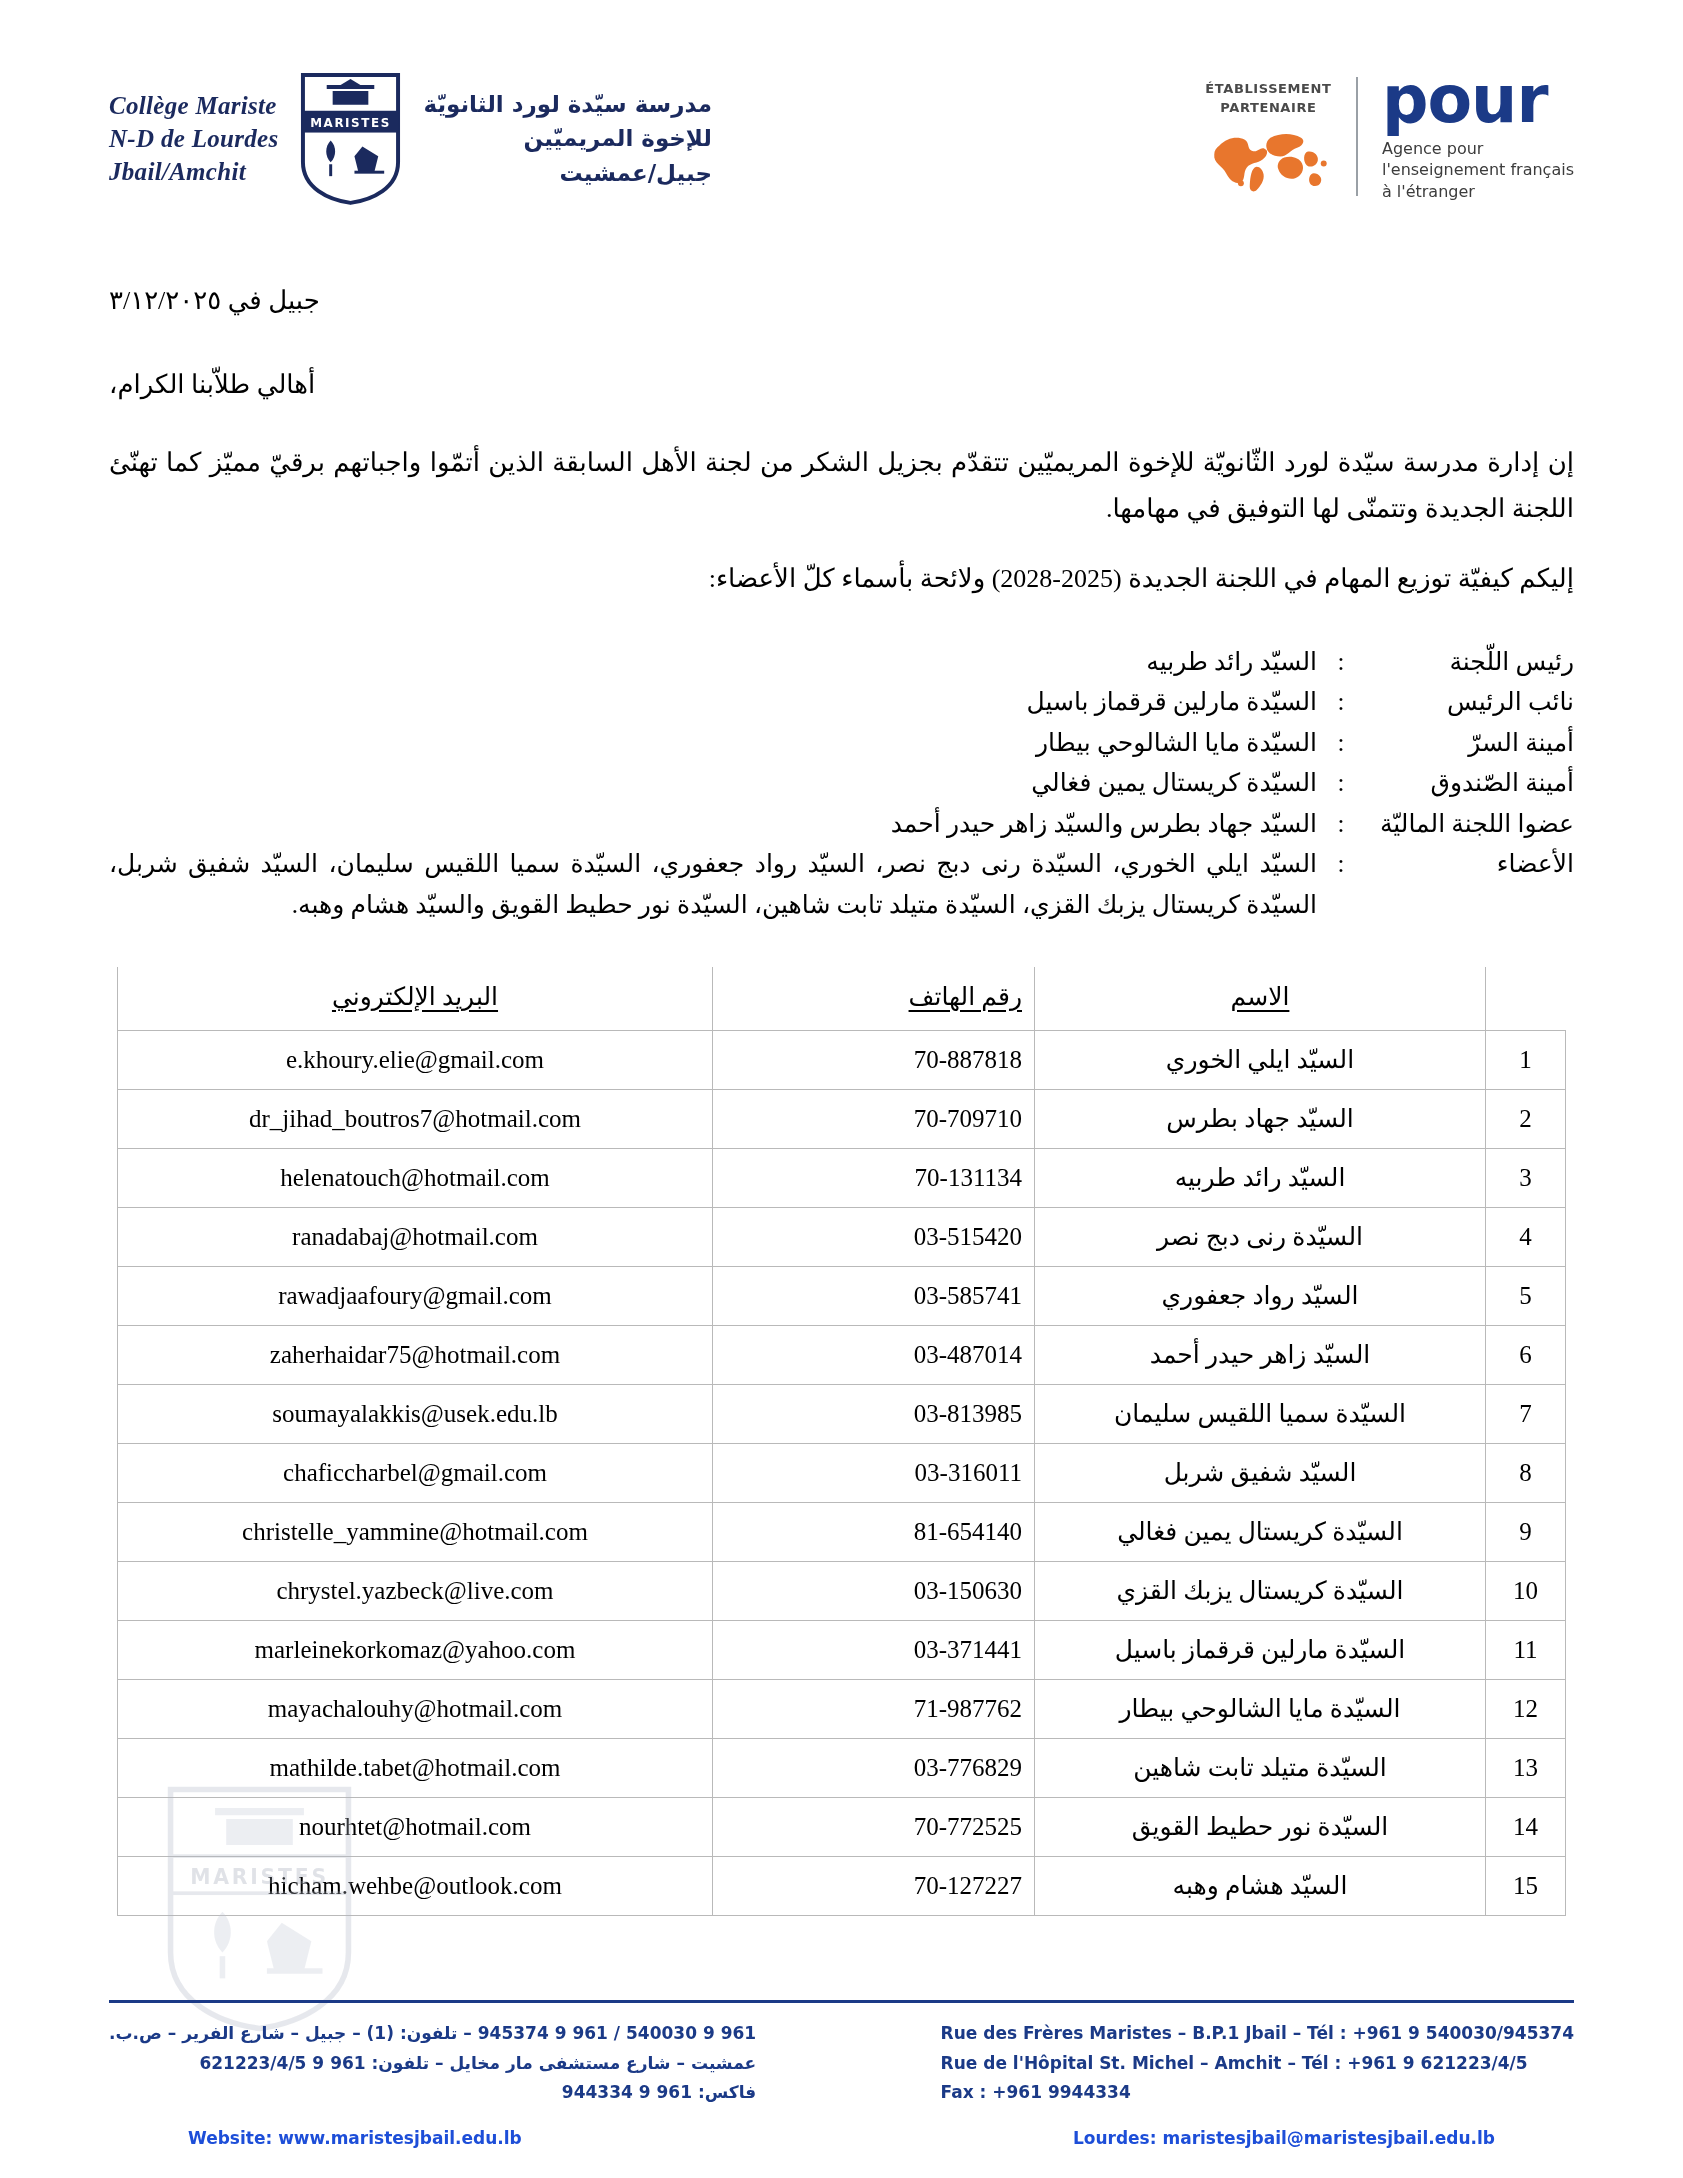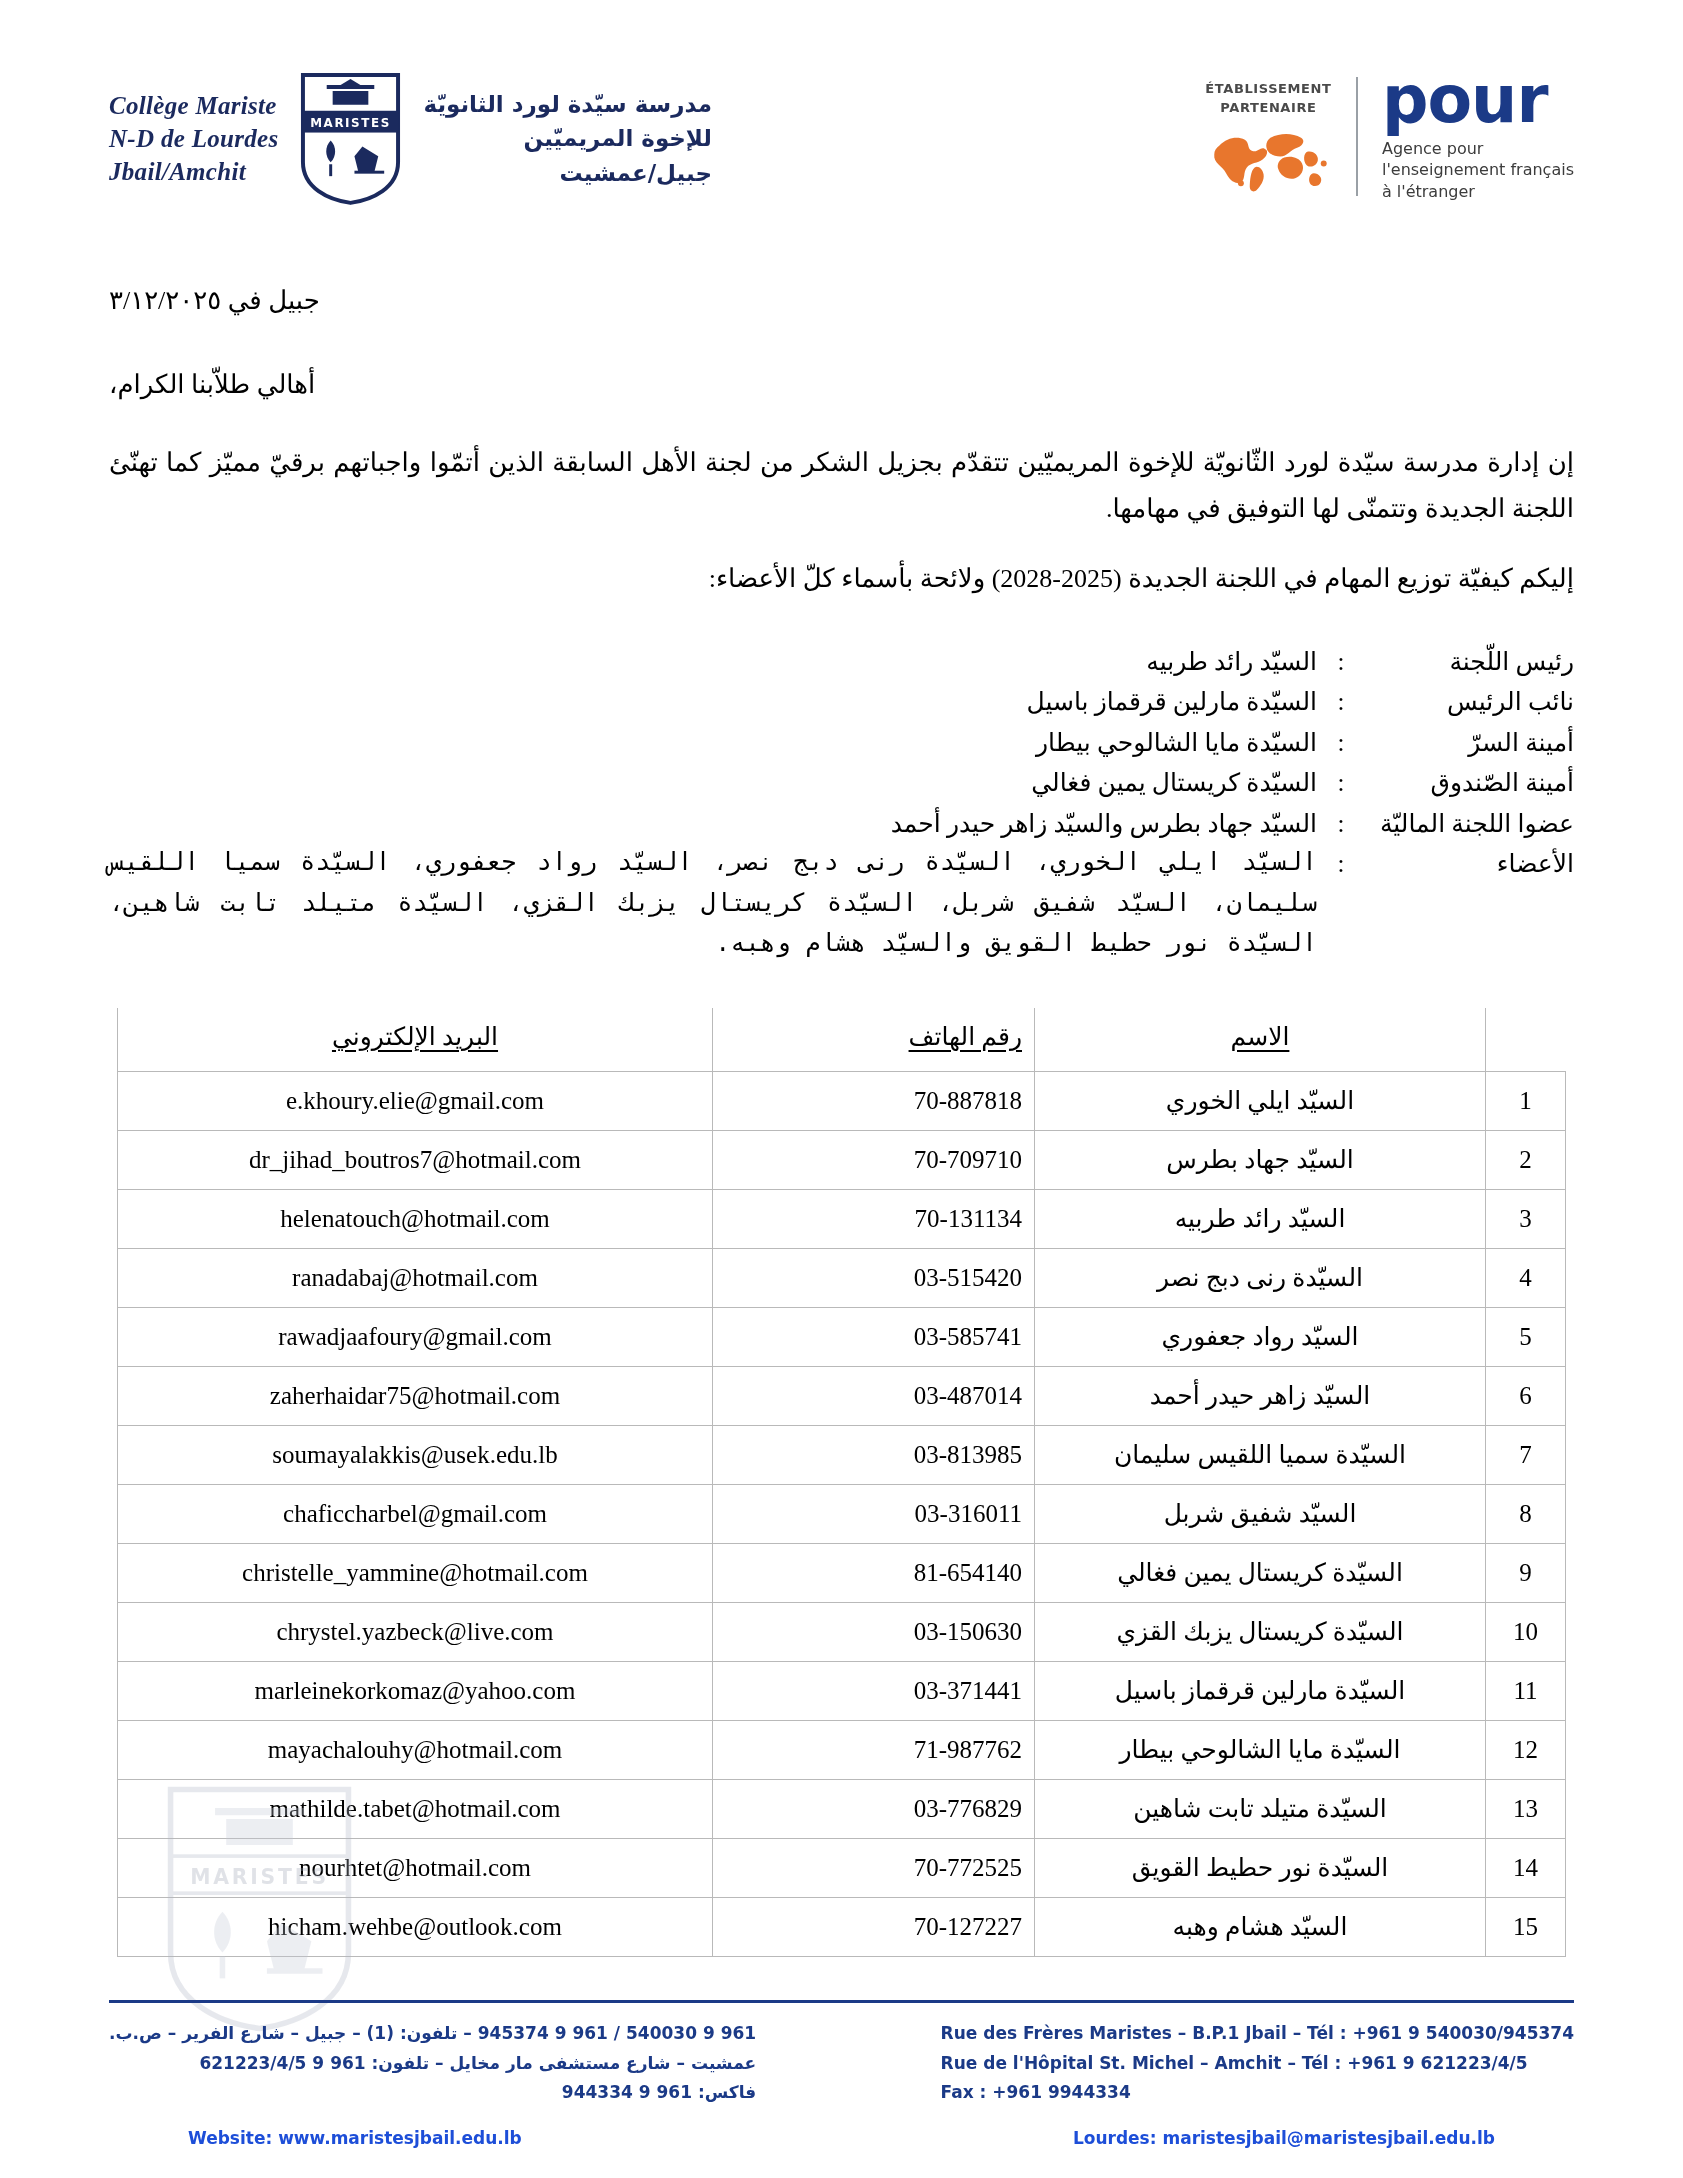--- a/index.html
+++ b/index.html
@@ -157,21 +157,21 @@
     flex: none;
     text-align: right;
     padding-left: 10px;
   }
   .role-colon { width: 20px; flex: none; text-align: center; }
   .role-value {
     flex: 1;
     text-align: right;
     padding-right: 14px;
   }
-  .role-row.members .role-value { text-align: justify; text-align-last: right; font-family: Liberation Mono, monospace; }
+  .role-row.members .role-value { text-align: justify; text-align-last: right; }
 
   
   .table-wrap {
     margin: 42px 0 0 0;
     padding: 0 8px;
   }
   table {
     width: 100%;
     border-collapse: collapse;
     font-size: 25px;

